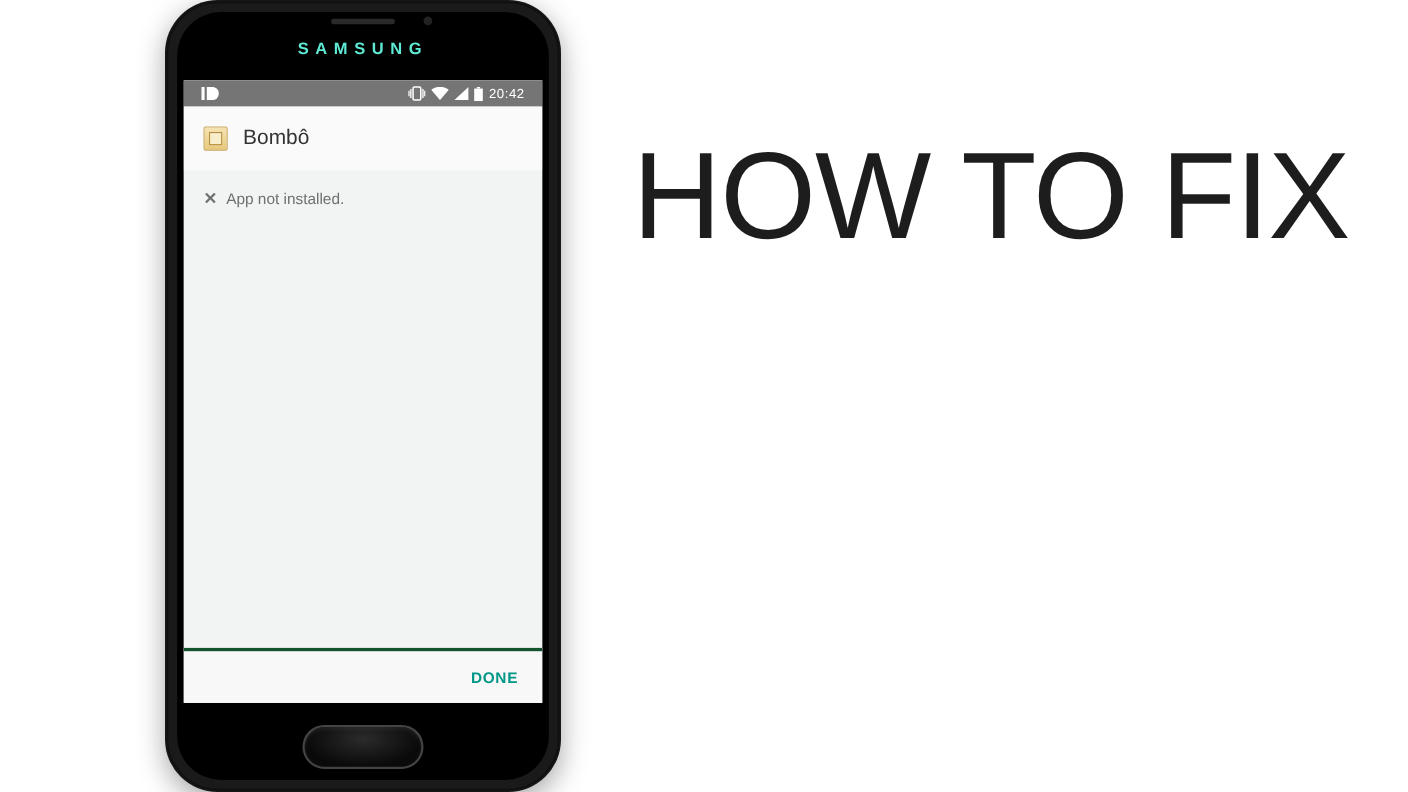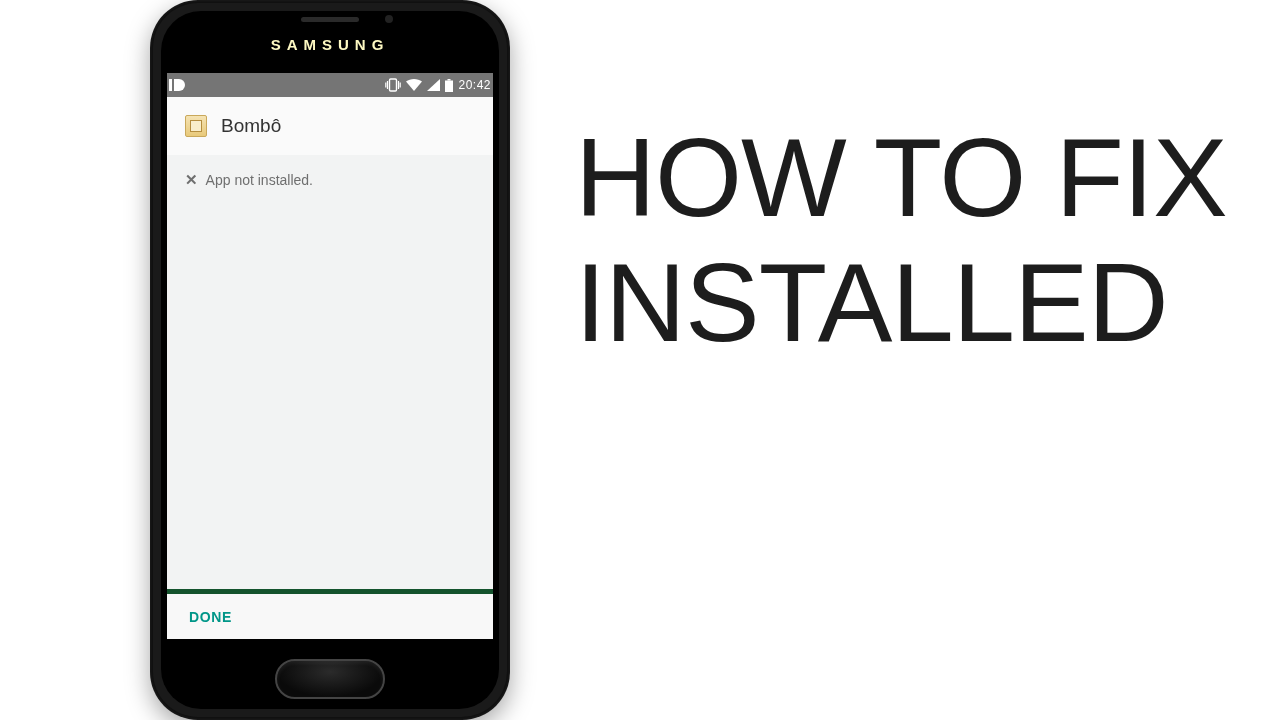--- a/index.html
+++ b/index.html
@@ -31,21 +31,21 @@
     position: absolute;
     inset: 8px;
     border-radius: 40px;
     background: #000;
   }
   .brand {
     position: absolute;
     top: 33px;
     left: 0; right: 0;
     text-align: center;
-    color: #fef9c3;
+    color: #5eead4;
     font-family: Arial, sans-serif;
     font-weight: 600;
     letter-spacing: 6px;
     font-size: 15px;
   }
   .speaker {
     position: absolute;
     top: 14px;
     left: 50%;
     transform: translateX(-50%);
@@ -76,21 +76,21 @@
     overflow: hidden;
   }
 
   
   .statusbar {
     height: 24px;
     background: #757575;
     color: #ffffff;
     display: flex;
     align-items: center;
-    padding: 0 2px;
+    padding: 0 16px;
     font-size: 12px;
   }
   .statusbar .left {
     display: flex; align-items: center; gap: 4px;
     flex: 0 0 auto;
   }
   .statusbar .spacer { flex: 1; }
   .statusbar .right { display: flex; align-items: center; gap: 5px; }
   .statusbar .clock { font-weight: 500; letter-spacing: 0.5px; }
   .ic { display: inline-block; }
@@ -143,24 +143,24 @@
     margin-top: 2px;
   }
   .msg-row .xicon {
     color: #6f6f6f;
     font-size: 15px;
     font-weight: 700;
   }
 
   .app-footer {
     height: 50px;
-    border-top: 5px solid #14532d;
-    display: flex;
-    align-items: center;
-    justify-content: flex-start;
+    border-top: 3px solid #14532d;
+    display: flex;
+    align-items: center;
+    justify-content: flex-end;
     padding: 0 22px;
     background: #f8f8f8;
   }
   .done-btn {
     color: #009688;
     font-weight: 600;
     font-size: 14px;
     letter-spacing: 0.6px;
     cursor: pointer;
   }
@@ -263,16 +263,15 @@
         </div>
 
       </div>
 
       <div class="homebtn"></div>
     </div>
   </div>
 
   <div class="headline">
     <div>HOW TO FIX</div>
-    <div>INSTALLED</div>
   </div>
 
 </div>
 
 </body></html>

